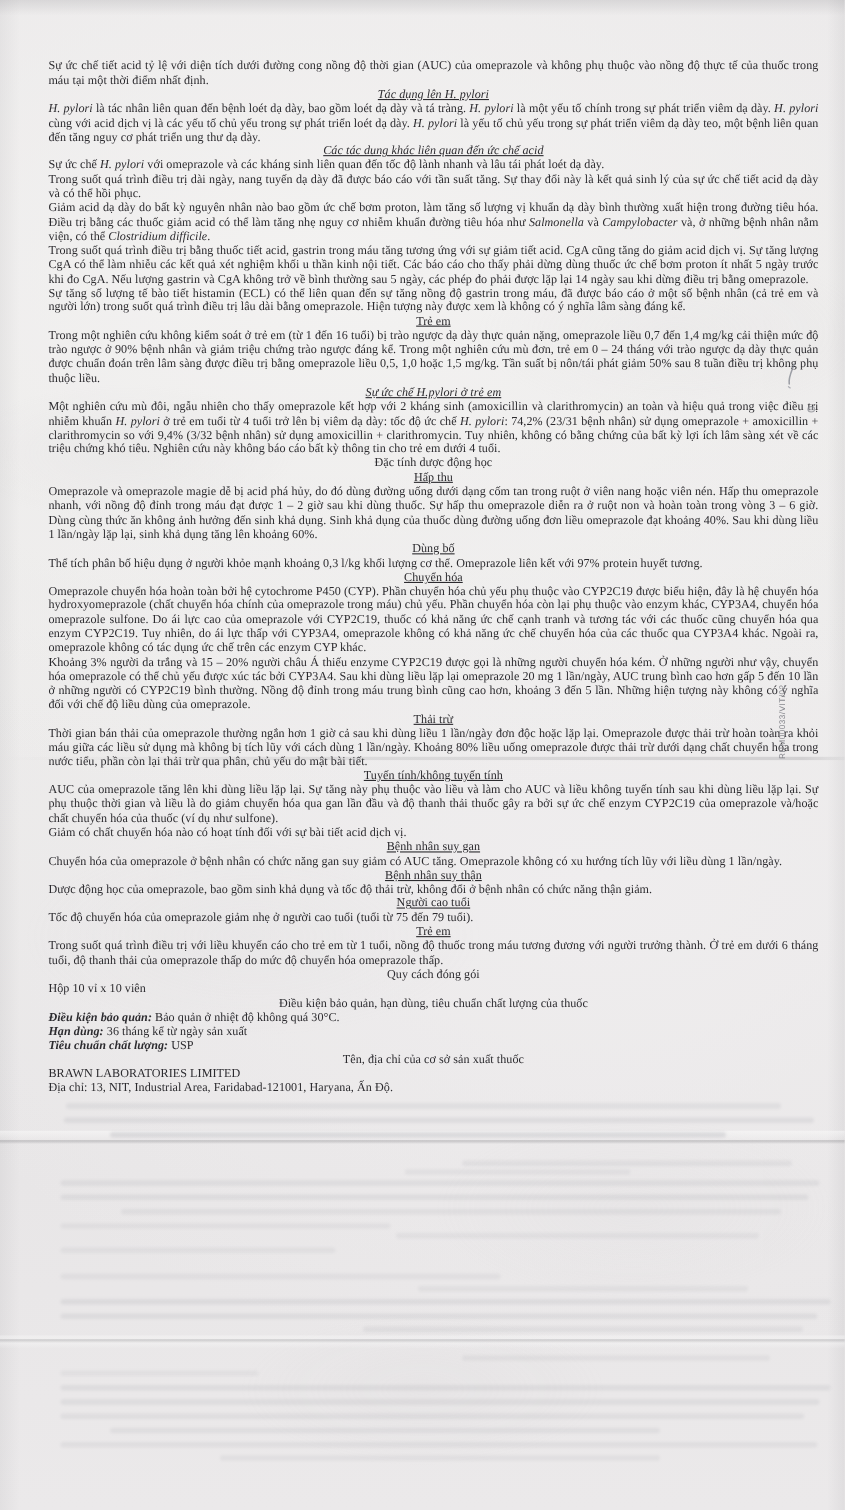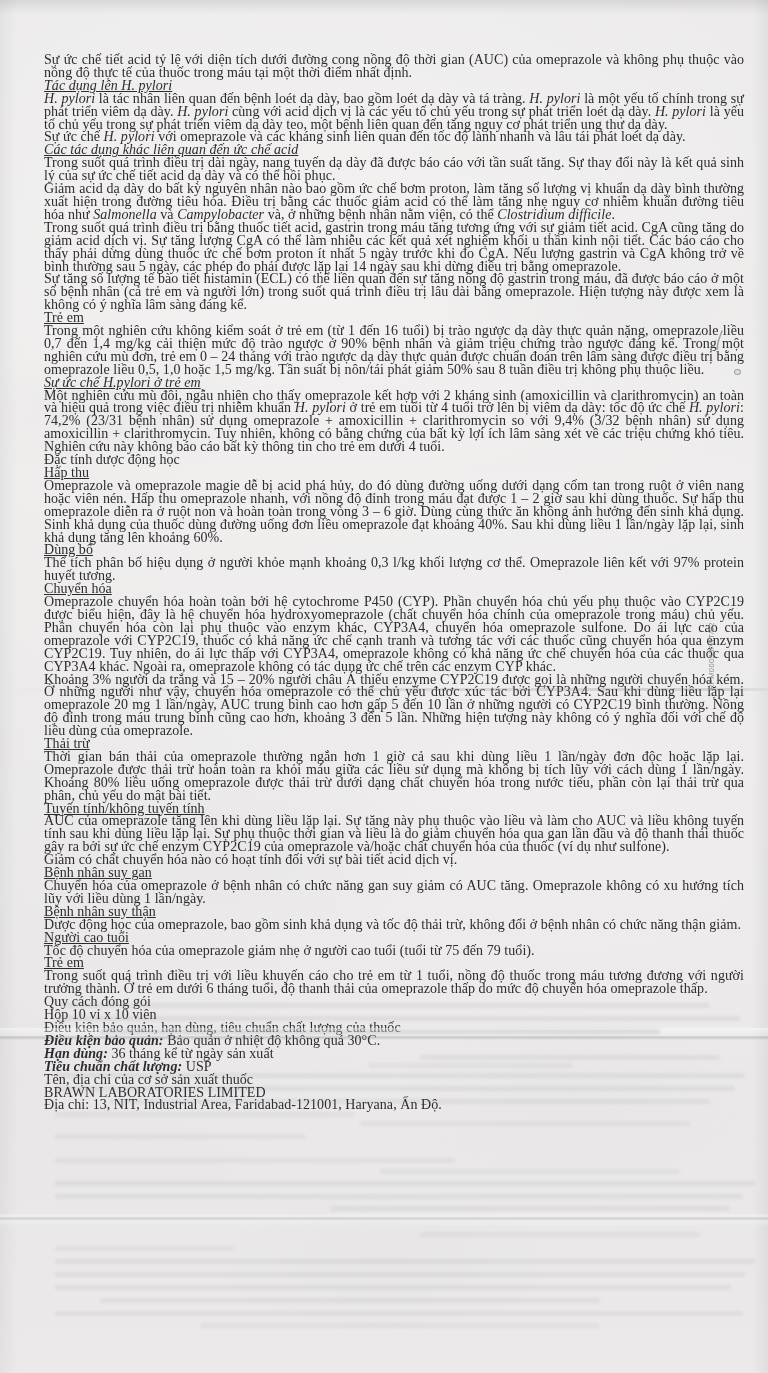--- a/index.html
+++ b/index.html
@@ -20,24 +20,24 @@
   }
   
   .mottle{position:absolute;inset:0;opacity:.5;background:
     radial-gradient(220px 90px at 15% 30%, rgba(210,208,210,.35), transparent 70%),
     radial-gradient(260px 110px at 80% 22%, rgba(214,212,214,.30), transparent 70%),
     radial-gradient(300px 130px at 30% 62%, rgba(212,210,212,.28), transparent 70%),
     radial-gradient(260px 120px at 75% 80%, rgba(214,212,214,.30), transparent 70%),
     radial-gradient(240px 100px at 50% 92%, rgba(210,208,210,.25), transparent 70%);}
   .doc{
     position:absolute;left:44px;top:54px;width:700px;
-    font-size:14px;line-height:12.9px;color:#2c2b2f;
+    font-size:11px;line-height:12.9px;color:#2c2b2f;
     letter-spacing:.05px;
   }
-  .blk{margin:0;}
+  .blk{margin:0;text-align:center;}
   .blk.p{text-align:justify;}
   .heading-italic-underline{font-style:italic;text-decoration:underline;text-underline-offset:1px;}
   .heading-underline{text-decoration:underline;text-underline-offset:1px;}
   .heading-bold{font-weight:normal;}
   .it{font-style:italic;}
   .bd{font-weight:bold;}
   .side-code{
     position:absolute;left:707px;top:690px;
     transform:rotate(-90deg);transform-origin:left top;
     font-family:"Liberation Sans","DejaVu Sans",sans-serif;
@@ -59,22 +59,22 @@
 </head>
 <body>
 
 <div class="paper"></div>
 <div class="mottle"></div>
 
 <div class="doc">
     <div class="blk p"><span>Sự ức chế tiết acid tỷ lệ với diện tích dưới đường cong nồng độ thời gian (AUC) của omeprazole và không phụ thuộc vào nồng độ thực tế của thuốc trong máu tại một thời điểm nhất định.</span></div>
     <div class="blk heading-italic-underline"><span>Tác dụng lên H. pylori</span></div>
     <div class="blk p"><span class="it">H. pylori</span><span> là tác nhân liên quan đến bệnh loét dạ dày, bao gồm loét dạ dày và tá tràng. </span><span class="it">H. pylori</span><span> là một yếu tố chính trong sự phát triển viêm dạ dày. </span><span class="it">H. pylori</span><span> cùng với acid dịch vị là các yếu tố chủ yếu trong sự phát triển loét dạ dày. </span><span class="it">H. pylori</span><span> là yếu tố chủ yếu trong sự phát triển viêm dạ dày teo, một bệnh liên quan đến tăng nguy cơ phát triển ung thư dạ dày.</span></div>
+    <div class="blk heading-italic-underline"><span>Các tác dụng khác liên quan đến ức chế acid</span></div>
     <div class="blk p"><span>Sự ức chế </span><span class="it">H. pylori</span><span> với omeprazole và các kháng sinh liên quan đến tốc độ lành nhanh và lâu tái phát loét dạ dày.</span></div>
-    <div class="blk heading-italic-underline"><span>Các tác dụng khác liên quan đến ức chế acid</span></div>
     <div class="blk p"><span>Trong suốt quá trình điều trị dài ngày, nang tuyến dạ dày đã được báo cáo với tần suất tăng. Sự thay đổi này là kết quả sinh lý của sự ức chế tiết acid dạ dày và có thể hồi phục.</span></div>
     <div class="blk p"><span>Giảm acid dạ dày do bất kỳ nguyên nhân nào bao gồm ức chế bơm proton, làm tăng số lượng vị khuẩn dạ dày bình thường xuất hiện trong đường tiêu hóa. Điều trị bằng các thuốc giảm acid có thể làm tăng nhẹ nguy cơ nhiễm khuẩn đường tiêu hóa như </span><span class="it">Salmonella</span><span> và </span><span class="it">Campylobacter</span><span> và, ở những bệnh nhân nằm viện, có thể </span><span class="it">Clostridium difficile</span><span>.</span></div>
     <div class="blk p"><span>Trong suốt quá trình điều trị bằng thuốc tiết acid, gastrin trong máu tăng tương ứng với sự giảm tiết acid. CgA cũng tăng do giảm acid dịch vị. Sự tăng lượng CgA có thể làm nhiễu các kết quả xét nghiệm khối u thần kinh nội tiết. Các báo cáo cho thấy phải dừng dùng thuốc ức chế bơm proton ít nhất 5 ngày trước khi đo CgA. Nếu lượng gastrin và CgA không trở về bình thường sau 5 ngày, các phép đo phải được lặp lại 14 ngày sau khi dừng điều trị bằng omeprazole.</span></div>
     <div class="blk p"><span>Sự tăng số lượng tế bào tiết histamin (ECL) có thể liên quan đến sự tăng nồng độ gastrin trong máu, đã được báo cáo ở một số bệnh nhân (cả trẻ em và người lớn) trong suốt quá trình điều trị lâu dài bằng omeprazole. Hiện tượng này được xem là không có ý nghĩa lâm sàng đáng kể.</span></div>
     <div class="blk heading-underline"><span>Trẻ em</span></div>
     <div class="blk p"><span>Trong một nghiên cứu không kiểm soát ở trẻ em (từ 1 đến 16 tuổi) bị trào ngược dạ dày thực quản nặng, omeprazole liều 0,7 đến 1,4 mg/kg cải thiện mức độ trào ngược ở 90% bệnh nhân và giảm triệu chứng trào ngược đáng kể. Trong một nghiên cứu mù đơn, trẻ em 0 – 24 tháng với trào ngược dạ dày thực quản được chuẩn đoán trên lâm sàng được điều trị bằng omeprazole liều 0,5, 1,0 hoặc 1,5 mg/kg. Tần suất bị nôn/tái phát giảm 50% sau 8 tuần điều trị không phụ thuộc liều.</span></div>
     <div class="blk heading-italic-underline"><span>Sự ức chế H.pylori ở trẻ em</span></div>
     <div class="blk p"><span>Một nghiên cứu mù đôi, ngẫu nhiên cho thấy omeprazole kết hợp với 2 kháng sinh (amoxicillin và clarithromycin) an toàn và hiệu quả trong việc điều trị nhiễm khuẩn </span><span class="it">H. pylori</span><span> ở trẻ em tuổi từ 4 tuổi trở lên bị viêm dạ dày: tốc độ ức chế </span><span class="it">H. pylori</span><span>: 74,2% (23/31 bệnh nhân) sử dụng omeprazole + amoxicillin + clarithromycin so với 9,4% (3/32 bệnh nhân) sử dụng amoxicillin + clarithromycin. Tuy nhiên, không có bằng chứng của bất kỳ lợi ích lâm sàng xét về các triệu chứng khó tiêu. Nghiên cứu này không báo cáo bất kỳ thông tin cho trẻ em dưới 4 tuổi.</span></div>
     <div class="blk heading-bold"><span>Đặc tính dược động học</span></div>
     <div class="blk heading-underline"><span>Hấp thu</span></div>

